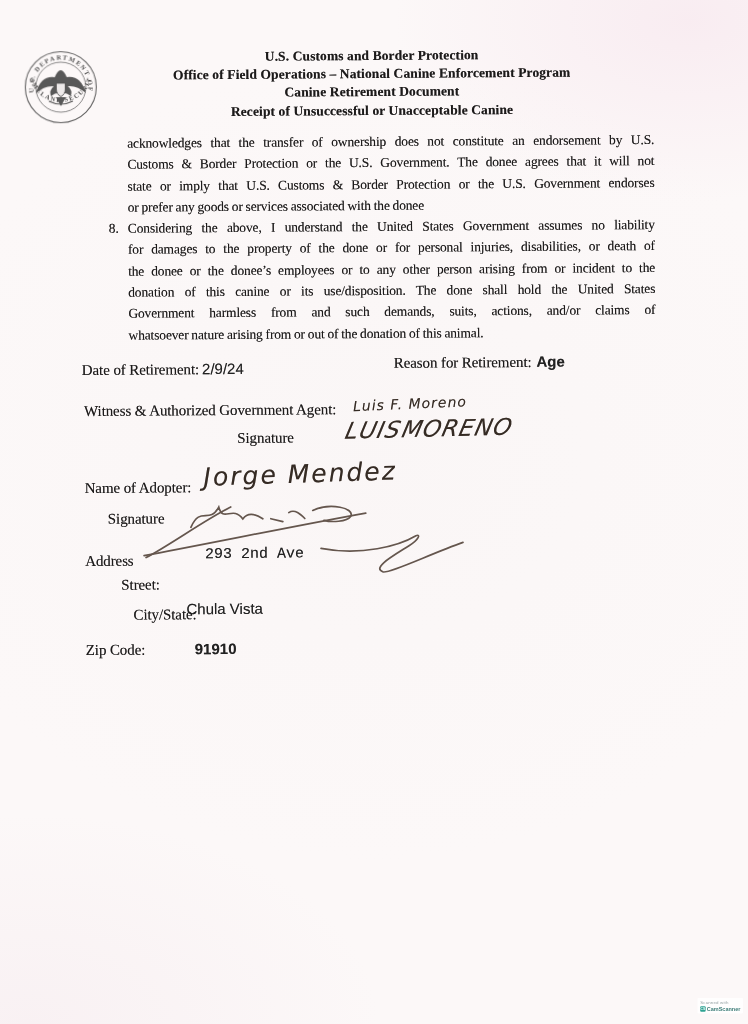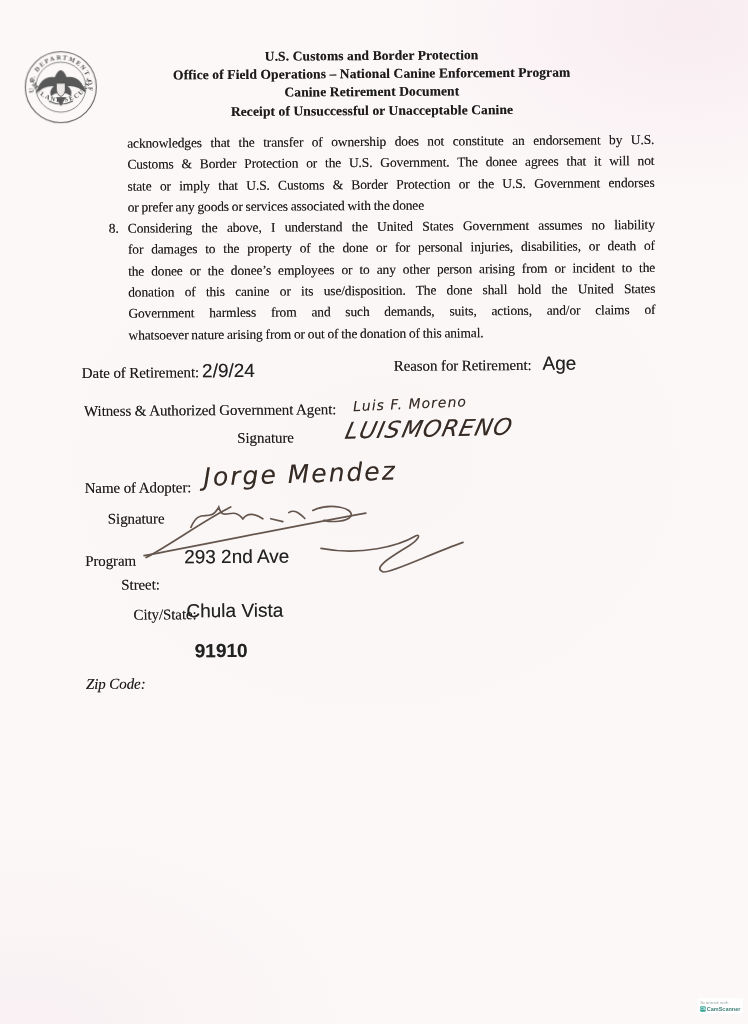--- a/index.html
+++ b/index.html
@@ -28,21 +28,21 @@
   
   .bodytext{position:absolute;left:129px;top:131px;width:527px;
             font-size:13.5px;line-height:21.3px;letter-spacing:-.15px;word-spacing:-.4px;}
   .just{text-align:justify;text-align-last:justify;white-space:pre-line;}
   .lastline{text-align:left;white-space:pre-line;}
   .li8{position:relative;}
   .li8 .num{position:absolute;left:-19px;top:0;}
 
   
   .lab{position:absolute;font-size:15px;letter-spacing:-.1px;white-space:nowrap;}
-  .val{font-family:"Liberation Sans", sans-serif;font-size:19px;letter-spacing:0;
+  .val{font-family:"Liberation Sans", sans-serif;font-size:15px;letter-spacing:0;
        color:#222;text-shadow:0 0 .4px rgba(30,30,30,.5);white-space:nowrap;}
   .row{display:flex;align-items:baseline;gap:3px;}
 
   
   .hw{position:absolute;font-family:"DejaVu Sans", sans-serif;font-style:italic;
       color:#352b24;white-space:nowrap;text-shadow:0 0 .5px rgba(60,45,35,.4);}
   .hw-name{font-size:14px;transform:rotate(-2deg);letter-spacing:1px;}
   .hw-sig{font-size:23px;transform:skewX(-14deg) rotate(-1deg);letter-spacing:1px;word-spacing:-7px;font-weight:500;}
   .hw-adopter{font-size:25px;transform:rotate(-1.5deg);letter-spacing:2px;}
   .scribble{position:absolute;left:130px;top:488px;}
@@ -107,21 +107,21 @@
       </div>
     </div>
 
     <div class="lab row ink" style="left:82px;top:359px;">
       <span>Date of Retirement:</span>
         <span class="val">2/9/24</span>
     </div>
 
     <div class="lab row ink" style="left:394px;top:354px;">
       <span>Reason for Retirement:</span>
-        <span class="val" style="margin-left:8px;">Age</span>
+        <span class="val" style="margin-left:2px;font-weight:bold;">Age</span>
     </div>
 
     <div class="lab ink" style="left:84px;top:401px;">Witness &amp; Authorized Government Agent:</div>
     <div class="hw hw-name" style="left:353px;top:396px;">Luis F. Moreno</div>
 
     <div class="lab ink" style="left:237px;top:429px;">Signature</div>
     <div class="hw hw-sig" style="left:346px;top:416px;">LUIS MORENO</div>
 
     <div class="lab ink" style="left:84px;top:478px;">Name of Adopter:</div>
     <div class="hw hw-adopter" style="left:203px;top:459px;">Jorge Mendez</div>
@@ -133,28 +133,28 @@
         <path d="M15,68 C40,55 75,30 100,18"></path>
         <path d="M60,38 C70,16 78,36 88,18 C92,34 102,16 112,30 C118,22 126,26 132,30"></path>
         <path d="M140,30 L152,33"></path>
         <path d="M158,24 C164,20 170,26 174,30"></path>
         <path d="M182,22 C200,14 224,20 220,28 C216,34 200,34 193,32"></path>
         <path d="M13,66 C70,56 160,38 235,25"></path>
         <path d="M190,60 C230,68 268,58 285,48 C290,46 288,52 278,58 C262,68 240,80 252,84 C258,86 300,66 332,55"></path>
       </g>
     </svg>
 
-    <div class="lab ink" style="left:84px;top:551px;">Program</div>
+    <div class="lab ink" style="left:84px;top:551px;">Address</div>
     <div class="lab ink" style="left:84px;top:575px;margin-left:36px;">Street:</div>
-    <div class="lab val" style="left:183px;top:545px;">293 2nd Ave</div>
+    <div class="lab val" style="left:204px;top:545px;font-family:Liberation Mono, monospace;">293 2nd Ave</div>
 
     <div class="lab ink" style="left:84px;top:605px;margin-left:48px;">City/State:</div>
     <div class="lab val" style="left:185px;top:599px;">Chula Vista</div>
 
-    <div class="lab ink" style="left:84px;top:674px;font-style:italic;">Zip Code:</div>
+    <div class="lab ink" style="left:84px;top:640px;">Zip Code:</div>
     <div class="lab val" style="left:193px;top:639px;font-weight:bold;">91910</div>
 
   </div>
 
   <div class="cam">
     <div class="cam-1">Scanned with</div>
     <div class="cam-2">
       <span class="cam-icon">CS</span>
       <span>CamScanner</span>
     </div>

